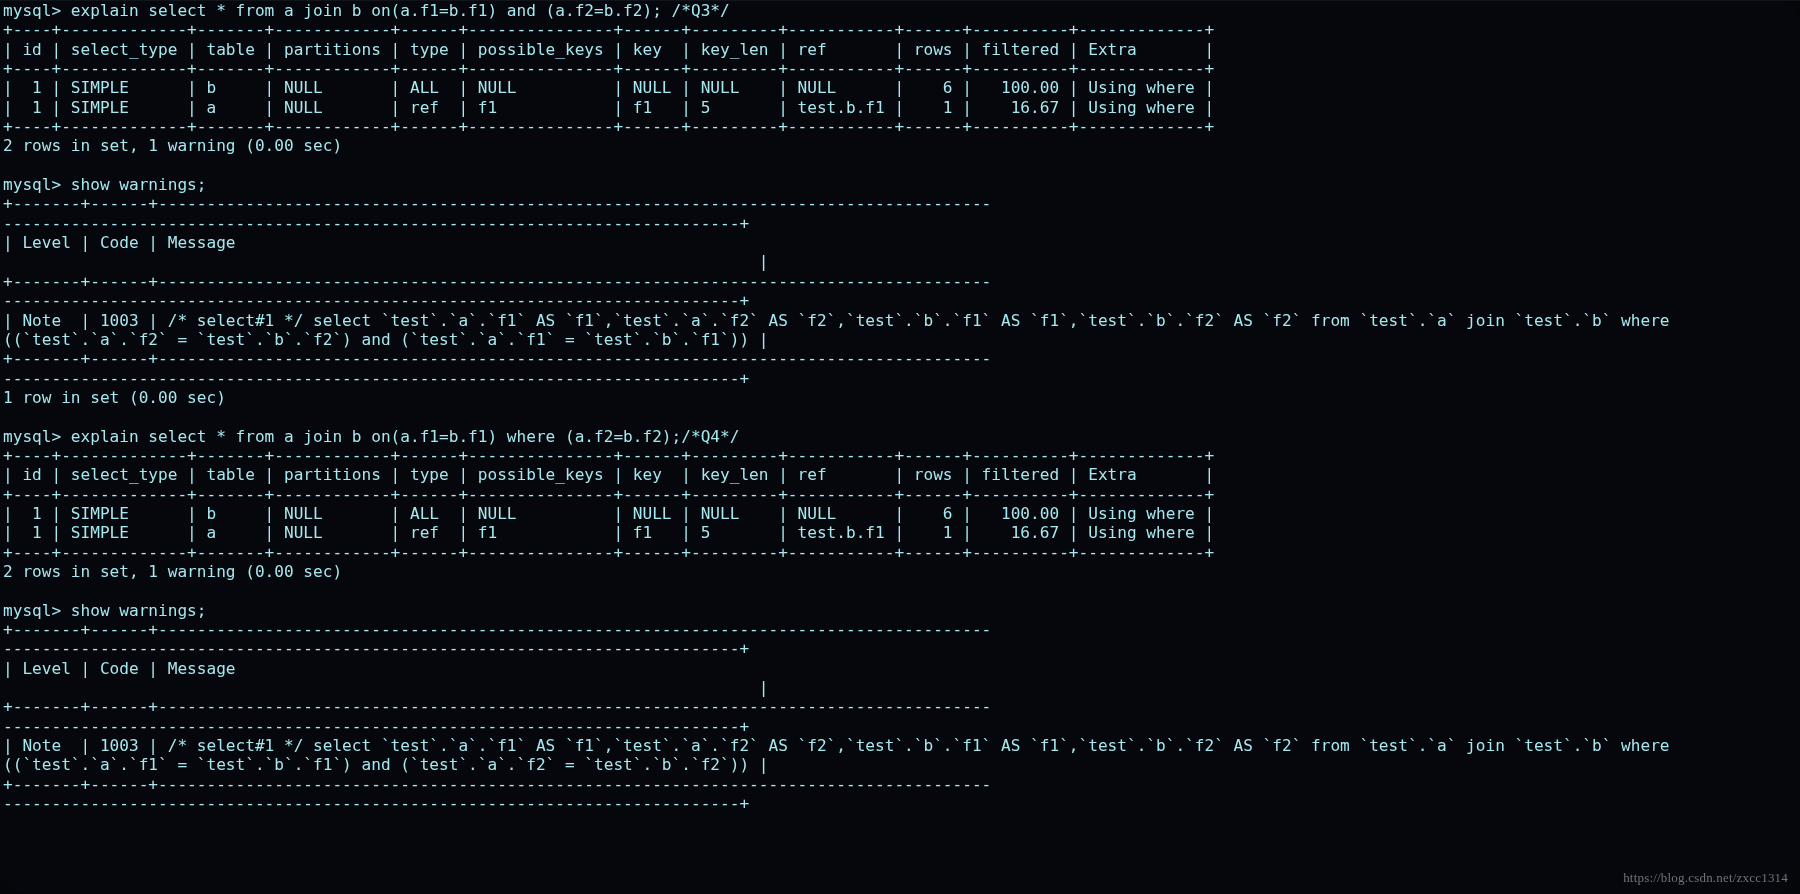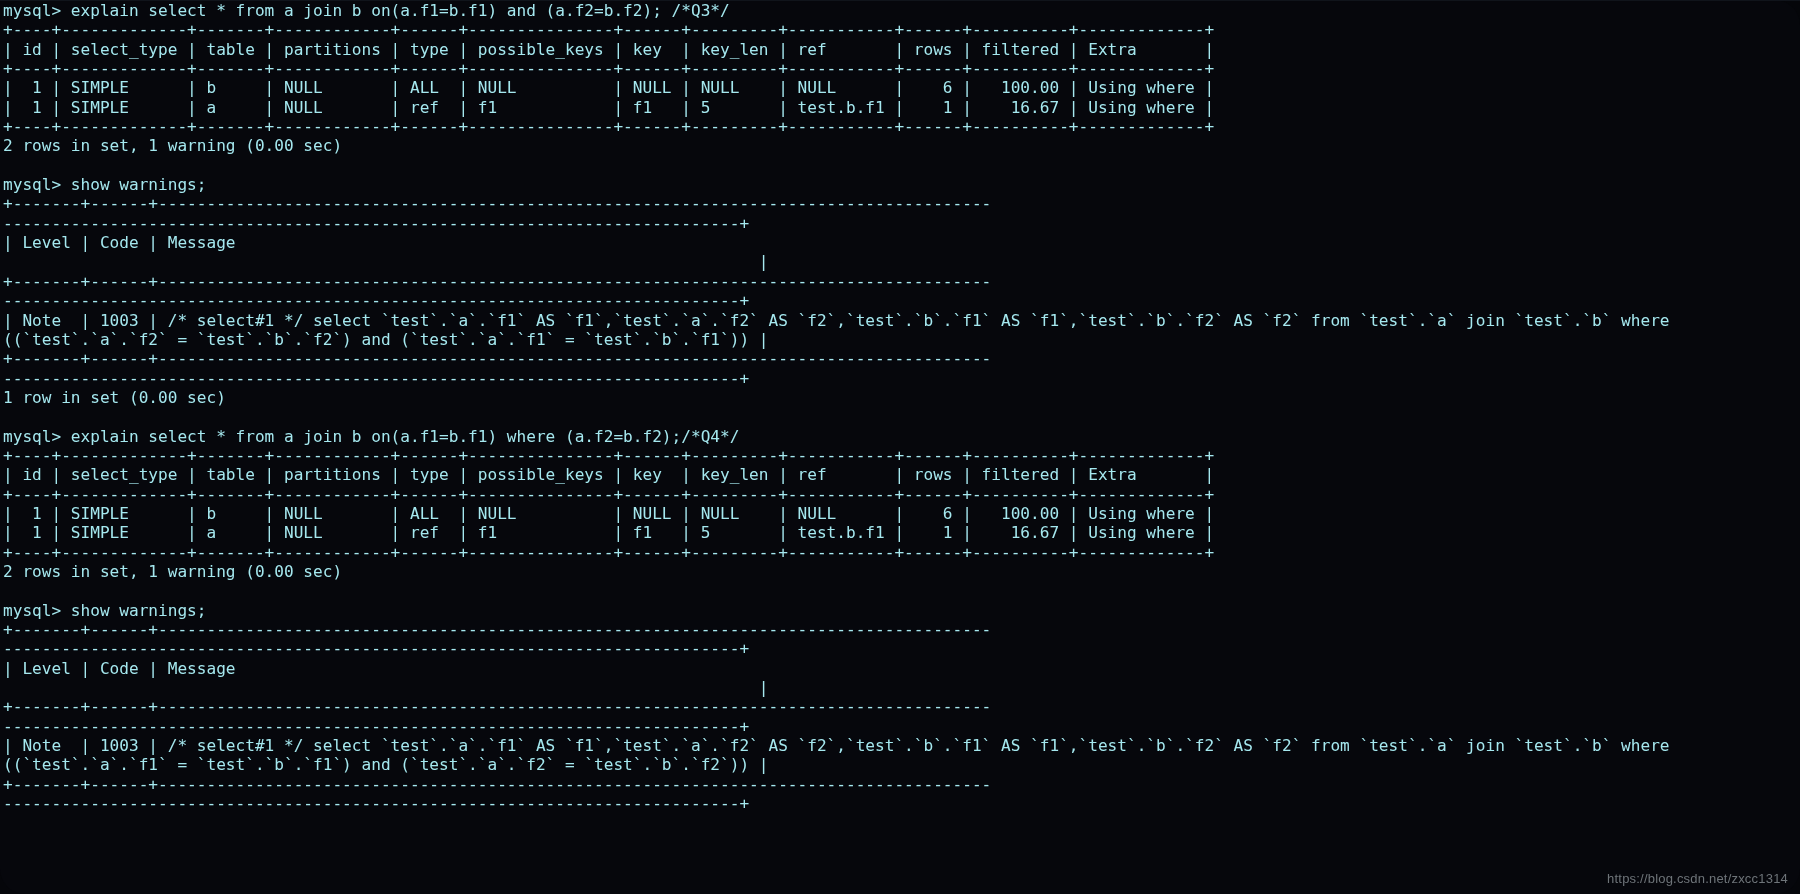--- a/index.html
+++ b/index.html
@@ -38,21 +38,21 @@
   }
   .line {
     display: block;
     height: 19.35px;
     white-space: pre;
   }
   .watermark {
     position: absolute;
     right: 12px;
     bottom: 8px;
-    font-family: Liberation Sans, sans-serif;
+    font-family: Liberation Serif, serif;
     font-size: 13px;
     color: #6e7479;
     letter-spacing: 0.2px;
     white-space: pre;
   }
   .scan-top {
     position: absolute;
     left: 0; top: 0;
     width: 1800px; height: 1px;
     background: #10141b;

